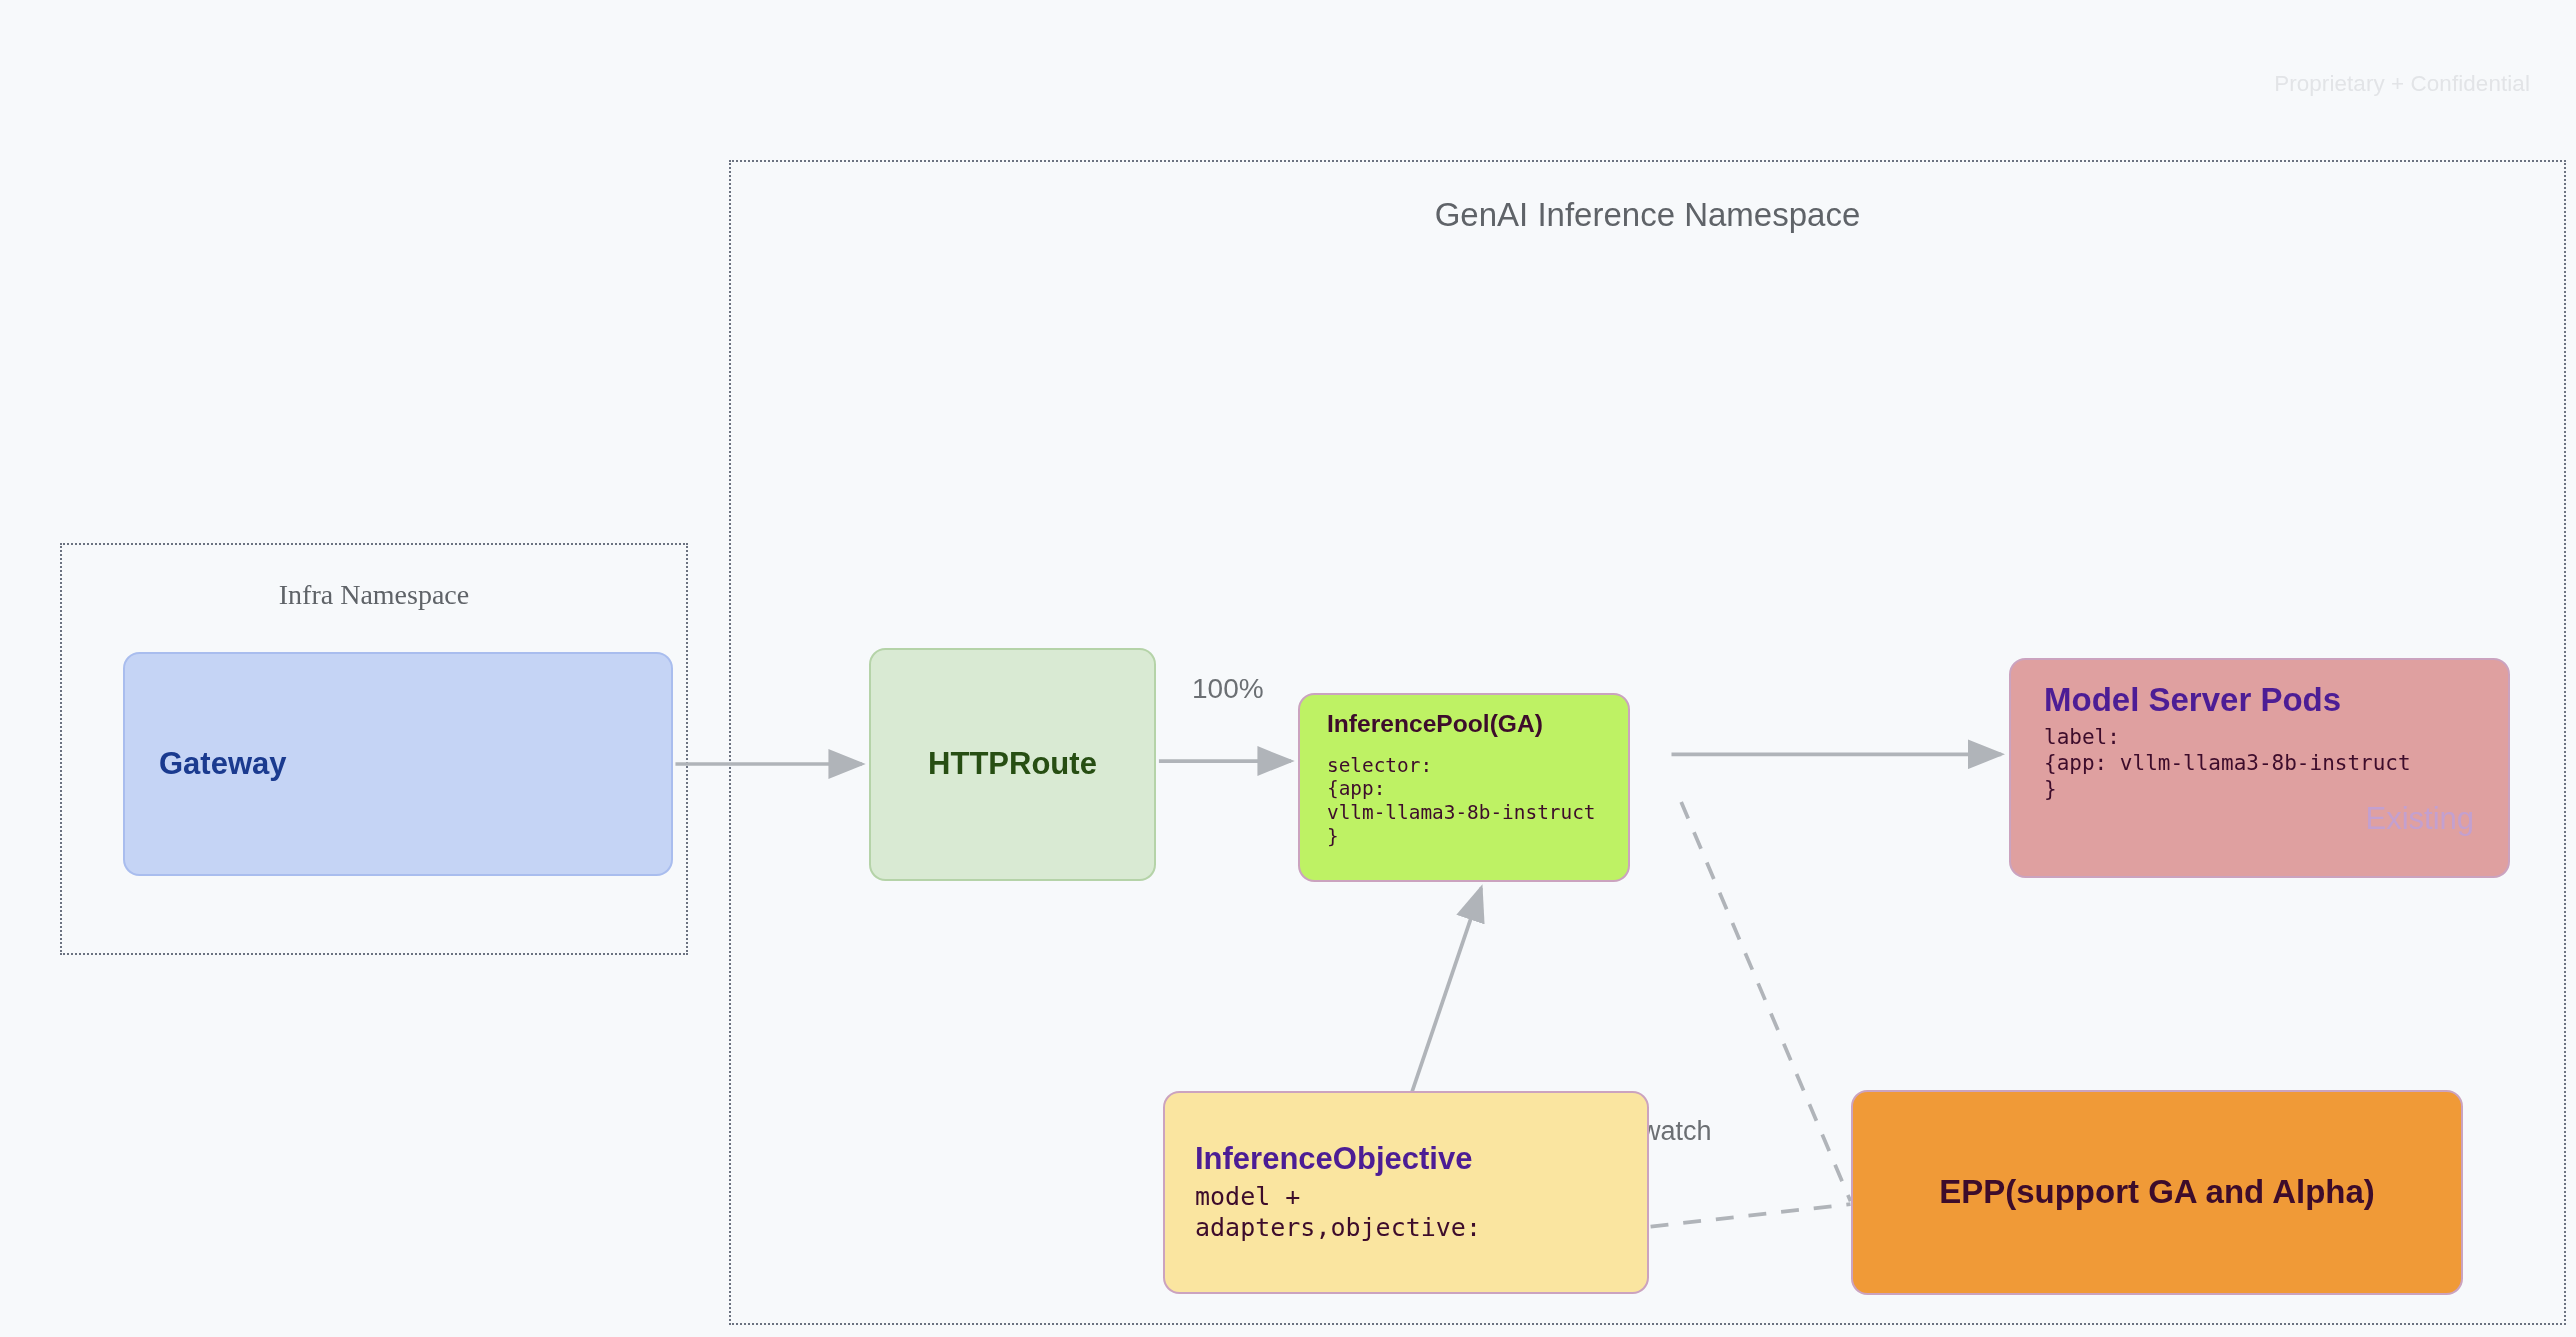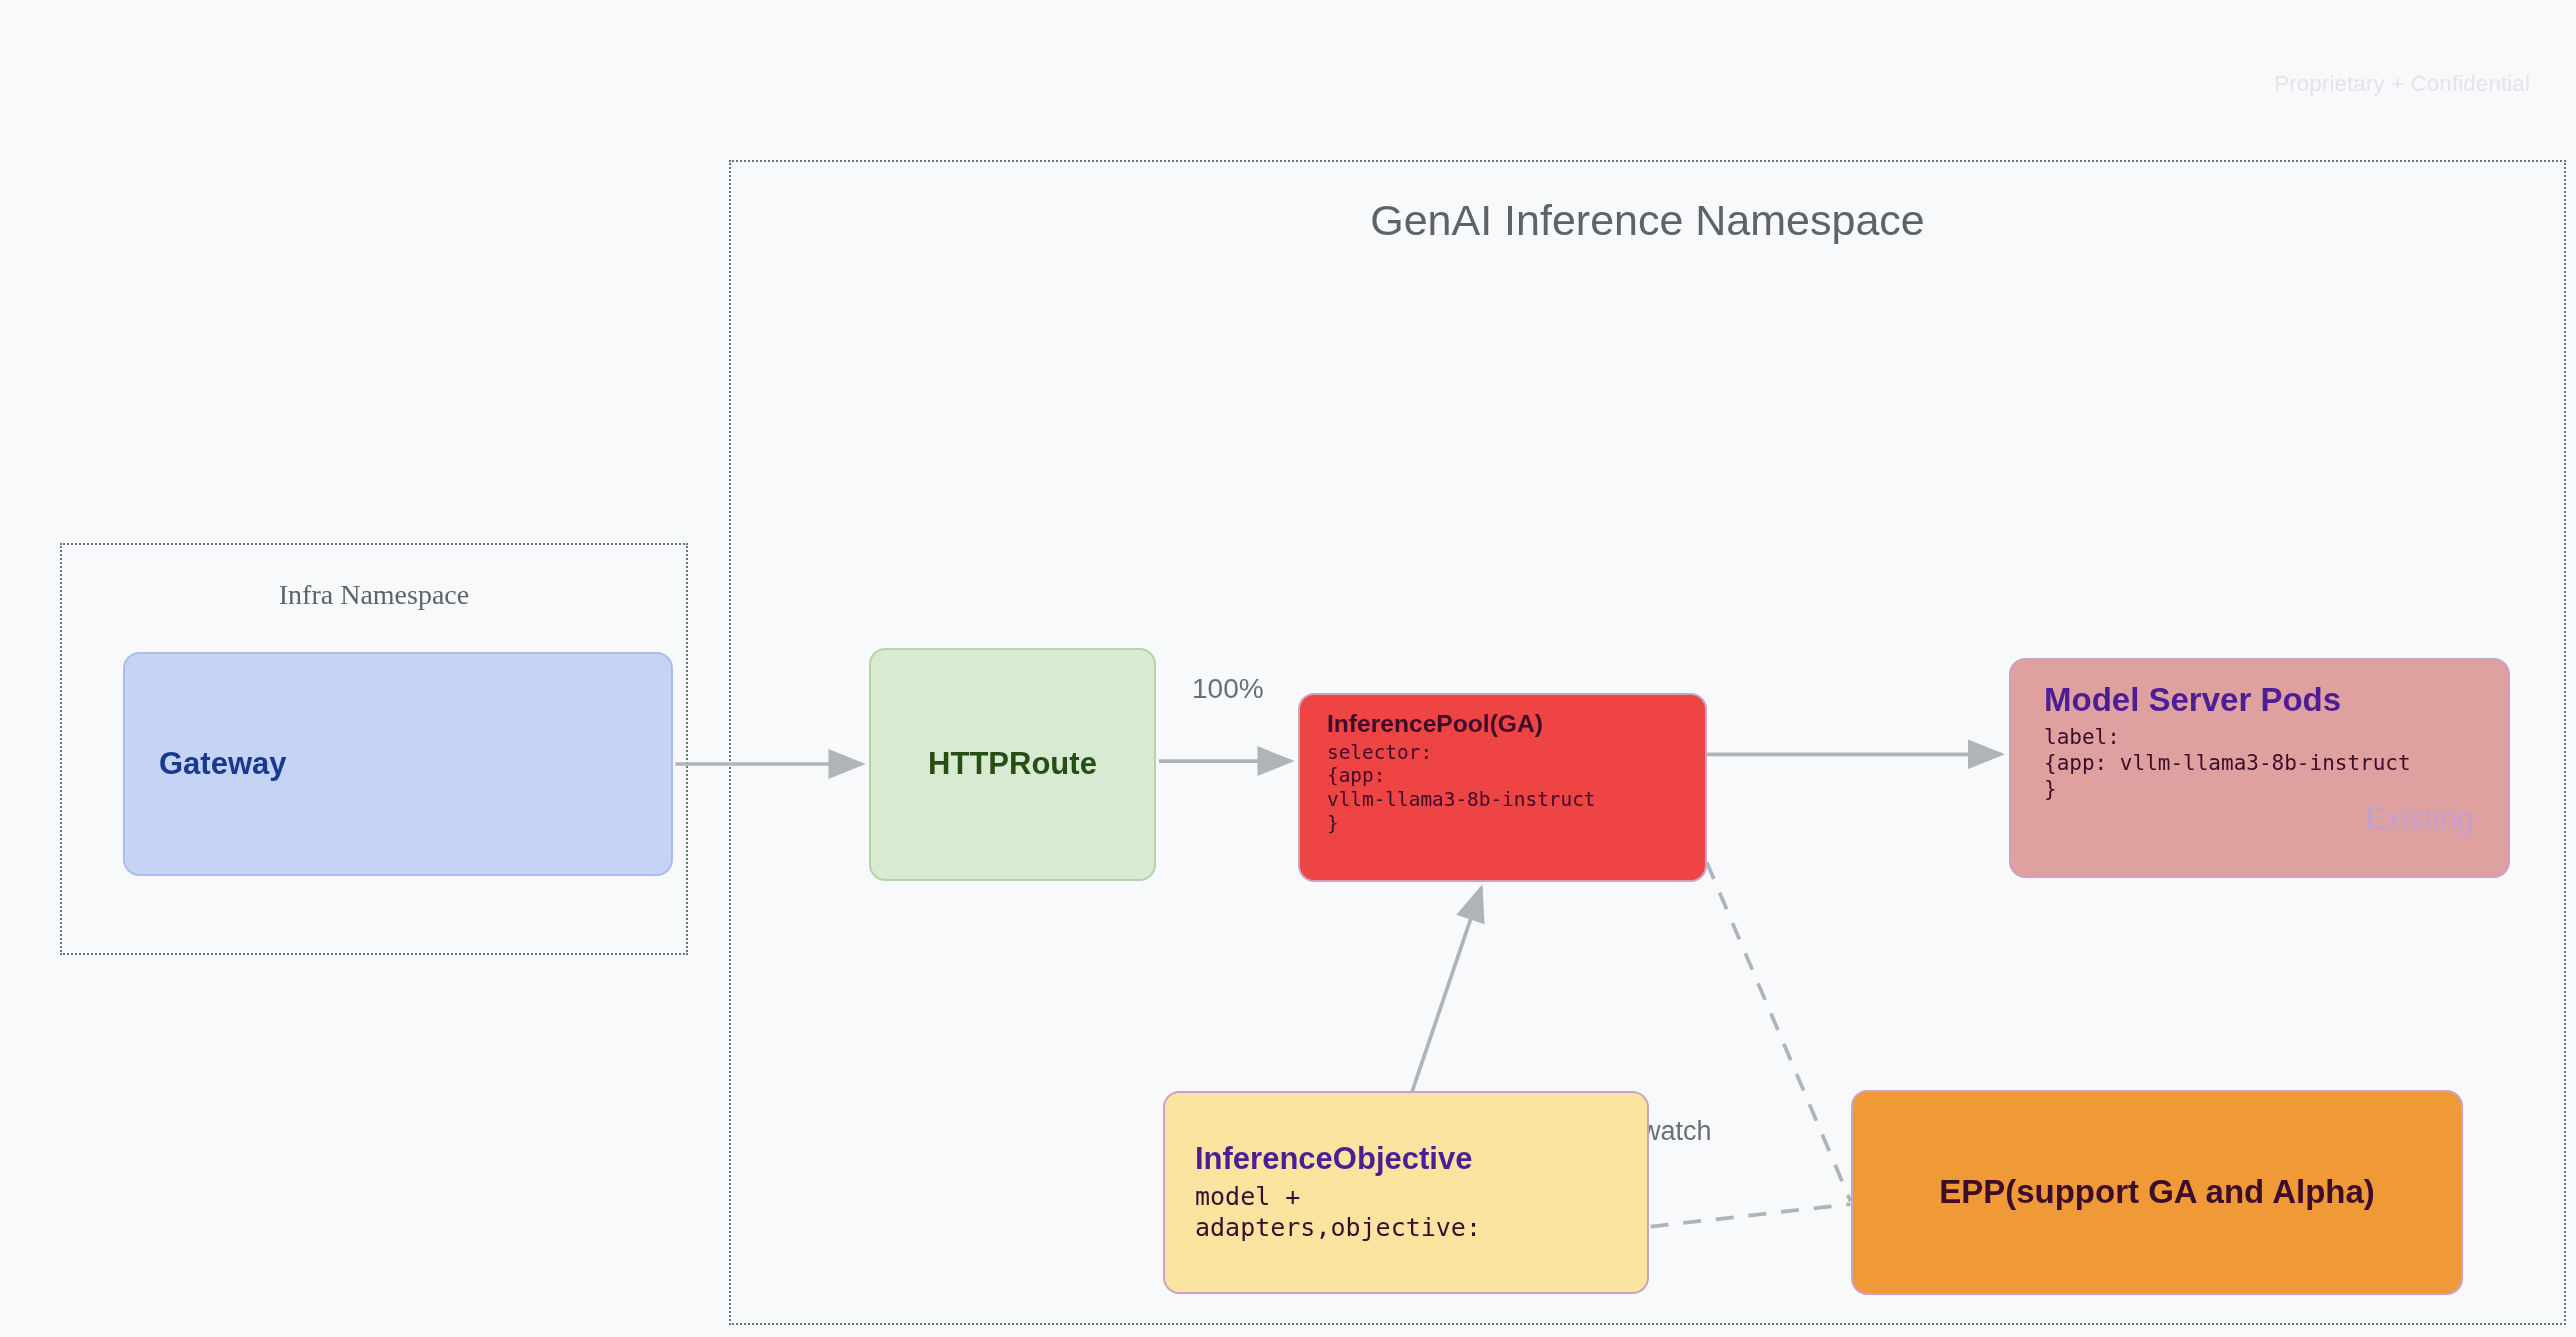--- a/index.html
+++ b/index.html
@@ -42,21 +42,21 @@
     white-space: nowrap;
   }
   #ns-genai {
     left: 729px;
     top: 160px;
     width: 1837px;
     height: 1165px;
   }
   #ns-genai .ns-title {
     top: 34px;
-    font-size: 43px;
+    font-size: 33px;
     text-align: center;
   }
   #ns-infra {
     left: 60px;
     top: 543px;
     width: 628px;
     height: 412px;
   }
   #ns-infra .ns-title {
     top: 34px;
@@ -110,27 +110,28 @@
   }
   #node-httproute .title {
     font-size: 31px;
     color: #274e13;
   }
 
   
   #node-inferencepool {
     left: 1298px;
     top: 693px;
-    width: 409px;
+    width: 332px;
     height: 189px;
-    background: #ef4444;
+    background: #bef264;
     border: 2.2px solid #cba3bf;
     padding-left: 27px;
     justify-content: flex-start;
     padding-top: 15px;
+    gap: 13px;
   }
   #node-inferencepool .title {
     font-size: 24.6px;
     color: #3d0c2b;
     margin-bottom: 3px;
   }
   #node-inferencepool .sub {
     font-size: 19.4px;
     color: #3d0c2b;
   }

